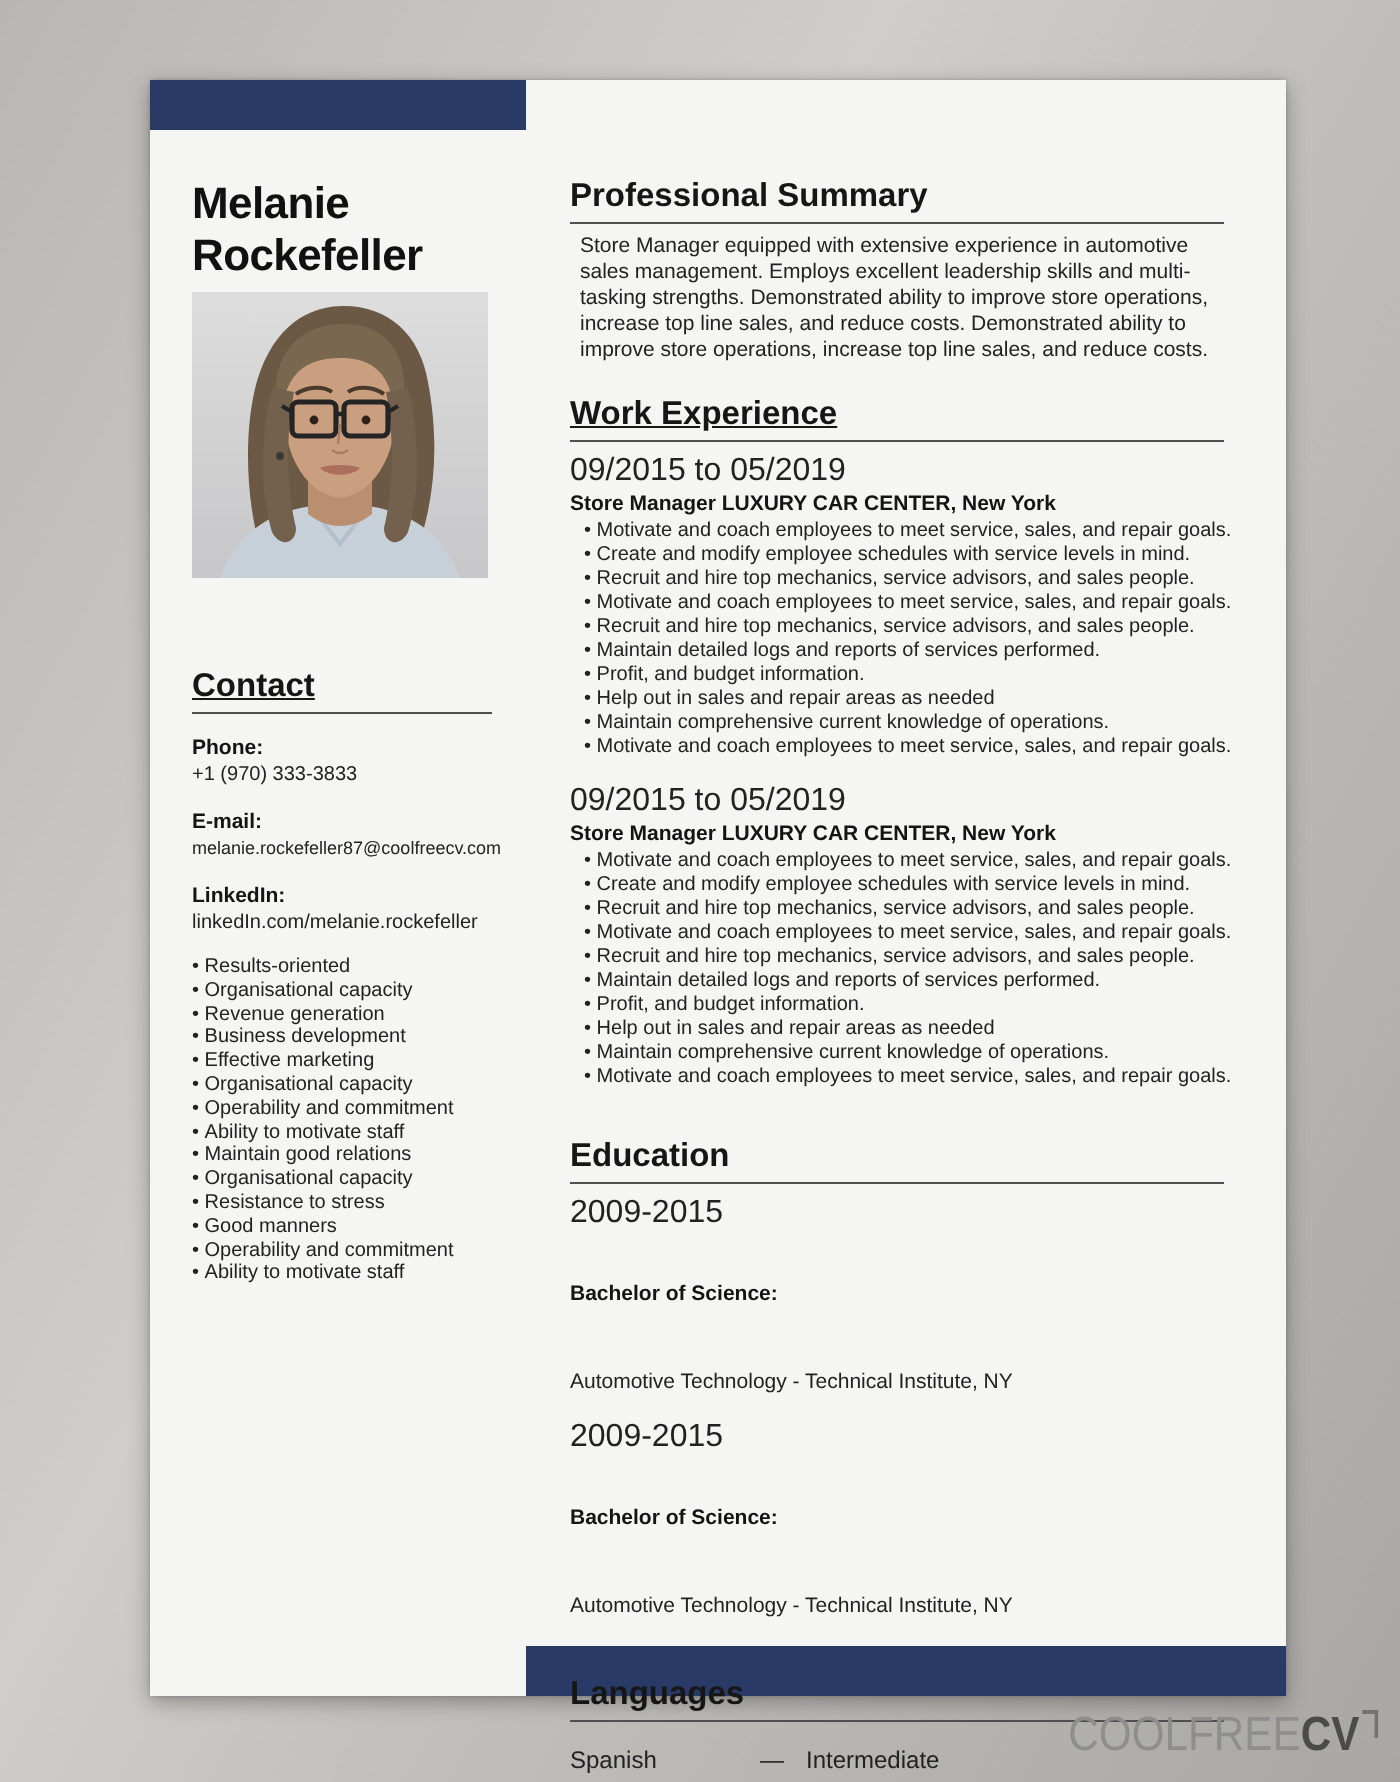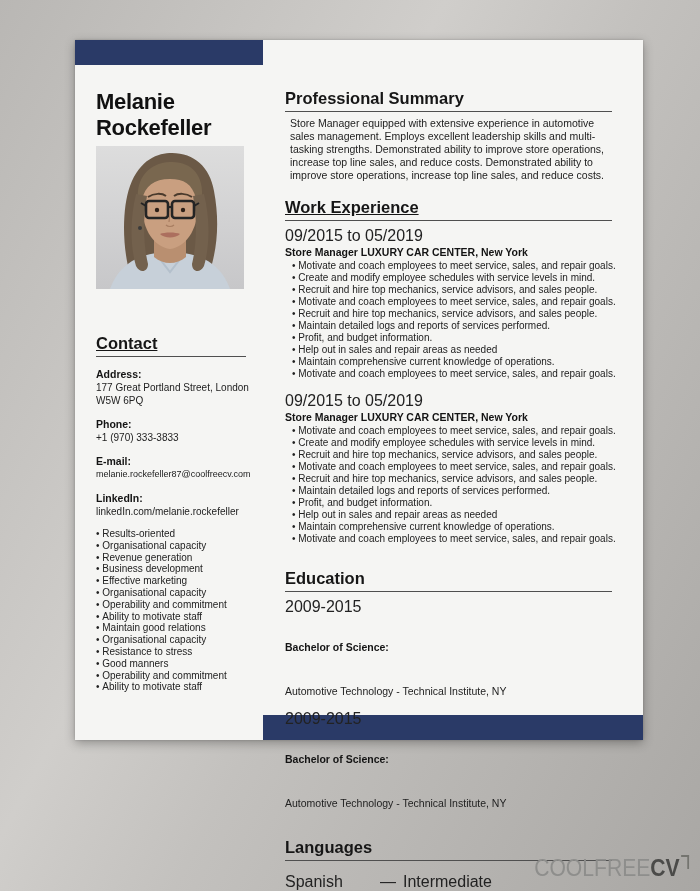--- a/index.html
+++ b/index.html
@@ -3,21 +3,21 @@
 <meta charset="utf-8">
 <style>
   * { margin:0; padding:0; box-sizing:border-box; }
   html,body { width:700px; height:891px; }
   body {
     position:relative; overflow:hidden;
     font-family:"Liberation Sans", sans-serif;
     background:linear-gradient(118deg,#b9b7b4 0%,#d0cecb 38%,#c3c1be 55%,#a9a7a4 100%);
   }
   .page {
-    position:absolute; left:75px; top:40px; width:568px; height:700px;
+    position:absolute; left:75px; top:40px; width:568px; height:808px;
     background:#f5f5f3;
     box-shadow:0 3px 10px rgba(0,0,0,.30), 0 0 2px rgba(0,0,0,.18);
     color:#1b1b1b;
   }
   .bar-top    { position:absolute; left:0; top:0;    width:188px; height:25px; background:#2a3a67; }
   .bar-bottom { position:absolute; left:188px; right:0; bottom:0; height:25px; background:#2a3a67; }
 
   
   .col-left { position:absolute; left:21px; top:0; width:150px; }
   .name { margin-top:49px; font-size:22px; font-weight:bold; line-height:26px;
@@ -45,21 +45,21 @@
   .date    { margin-top:6px; text-align:left; padding-right:14px; font-size:16px; color:#222; }
   .job-title { margin-top:1px; font-size:10.5px; font-weight:bold; color:#141414; }
   .bullets { margin-top:2px; padding-left:7px; list-style:none; font-size:10px;
              line-height:12px; white-space:nowrap; color:#222; }
   .bullets li::before { content:"\2022\00a0"; }
   .entry2 { margin-top:12px; }
   .sec-edu  { margin-top:24px; }
   .degree { font-size:10.5px; font-weight:bold; color:#141414;margin-top:25px; }
   .school { font-size:10.5px; color:#222; line-height:13px;margin-top:32px; }
   .sec-lang { margin-top:28px; }
-  .lang-row { display:flex; margin-top:12px; font-size:16px; color:#222; }
+  .lang-row { display:flex; margin-top:12px; font-size:12px; color:#222; }
   .lang-name { width:95px; }
   .lang-dash { width:23px; }
 
   
   .brand { position:absolute; top:854px; right:11px; font-size:24px; color:#8e8e8c;
            transform:scaleX(0.88); transform-origin:100% 50%; white-space:nowrap; }
   .brand .bold { color:#4b4b49; font-weight:bold; }
   .bracket { display:inline-block; width:9px; height:14px; margin-left:2px;
              border-top:2px solid #74746f; border-right:2px solid #74746f;
              vertical-align:top; margin-top:1px; }
@@ -97,25 +97,20 @@
       <path d="M52,51 C58,47 66,47 70,50 M78,50 C82,47 90,47 96,51" fill="none" stroke="#4a3a2c" stroke-width="2"></path>
       <circle cx="61" cy="64" r="2.2" fill="#2e2018"></circle>
         <circle cx="87" cy="64" r="2.2" fill="#2e2018"></circle>
       <path d="M74,66 L73,76 M70,79 C72,81 76,81 78,79" fill="none" stroke="#a87d60" stroke-width="1.2"></path>
       <path d="M64,88 C68,86 80,86 84,88 C80,92.5 68,92.5 64,88 Z" fill="#ac6f5e"></path>
       <circle cx="44" cy="82" r="2" fill="#3a3a3a"></circle>
     </svg>
 
     <h2 class="sec sec-contact">Contact</h2>
 
-    <div class="cblock">
-      <div class="lbl">Address:</div>
-      <div class="val-nowrap">177 Great Portland Street, London</div>
-      <div>W5W 6PQ</div>
-    </div>
 
     <div class="cblock">
       <div class="lbl">Phone:</div>
       <div>+1 (970) 333-3833</div>
     </div>
 
     <div class="cblock">
       <div class="lbl">E-mail:</div>
       <div class="val-email val-nowrap">melanie.rockefeller87@coolfreecv.com</div>
     </div>

